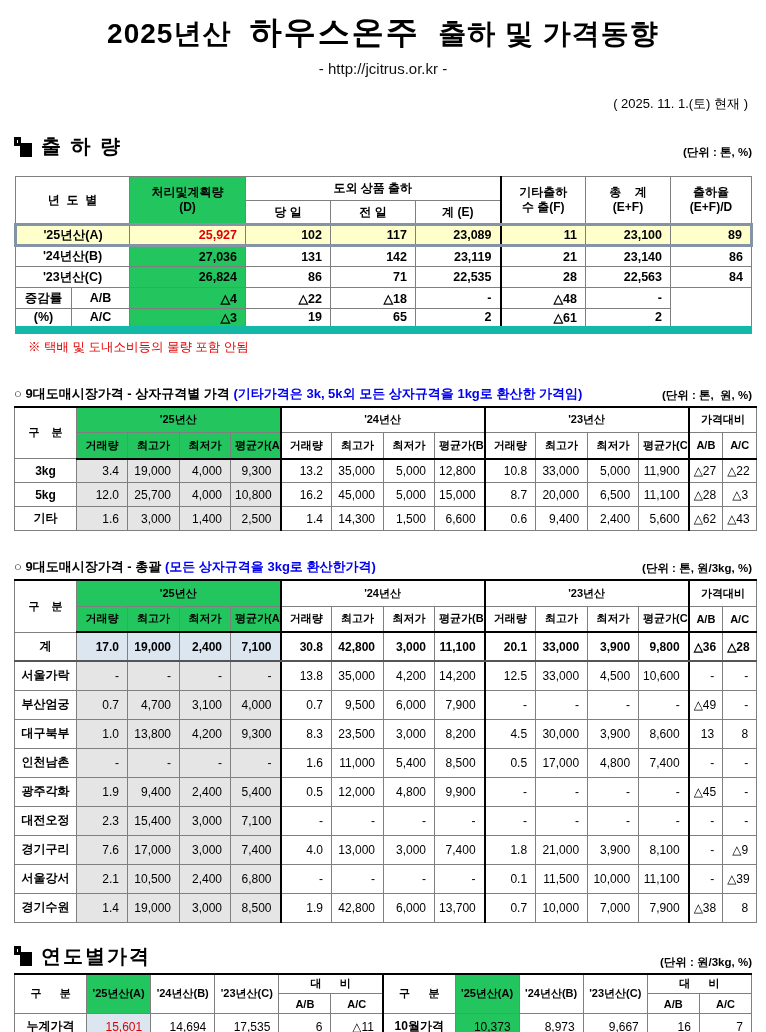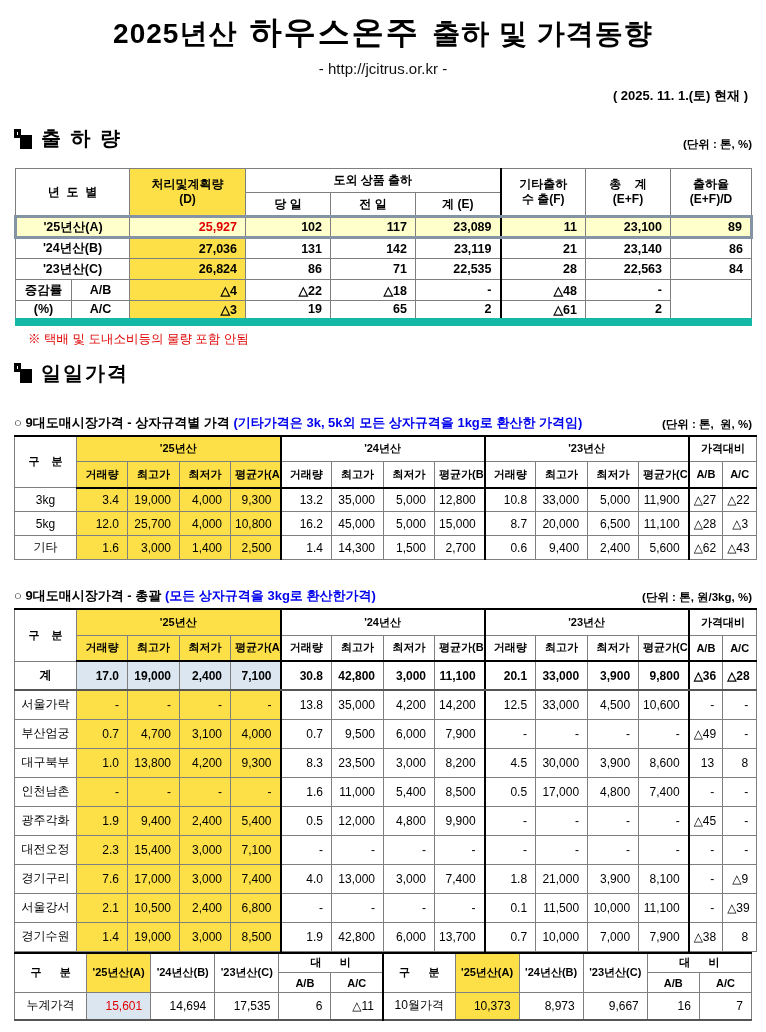--- a/index.html
+++ b/index.html
@@ -7,62 +7,62 @@
   body {
     width:766px; height:1032px;
     font-family:"Liberation Sans", sans-serif;
     color:#000; position:relative; overflow:hidden;
   }
   .page { padding:6px 14px 0 14px; }
 
   
   .title-line { text-align:center; margin-top:6px; line-height:40px; white-space:nowrap; }
   .title-prefix, .title-suffix { font-size:28px; font-weight:700; letter-spacing:1px; }
-  .title-product { font-size:32px; font-weight:900; letter-spacing:2px; margin:0 8px;font-family:Liberation Serif, serif; }
+  .title-product { font-size:32px; font-weight:900; letter-spacing:2px; margin:0 14px;font-family:Liberation Serif, serif; }
   .subtitle { text-align:center; font-size:15px; color:#111; margin-top:2px; }
-  .asof { text-align:right; font-size:13px; font-weight:700; margin-top:10px; padding-right:4px; }
+  .asof { text-align:right; font-size:13px; font-weight:400; margin-top:18px; padding-right:4px; }
 
   
   .sec-head { display:flex; align-items:flex-end; justify-content:space-between; margin-top:10px; margin-bottom:3px; }
   .sec-title { display:flex; align-items:center; gap:9px; font-size:20px; font-weight:900; letter-spacing:2px; }
   .sec-icon { position:relative; width:18px; height:20px; display:inline-block; flex:0 0 auto; }
   .sec-icon .b1 { position:absolute; right:0; bottom:0; width:12px; height:14px; background:#000; }
   .sec-icon .b2 { position:absolute; left:0; top:0; width:7px; height:9px; background:#fff; border:3px solid #000; z-index:1; }
   .unit { font-size:11.5px; font-weight:600; white-space:pre;margin-top:22px; }
 
   .sub-line { display:flex; align-items:flex-end; justify-content:space-between; margin-top:8px; margin-bottom:3px; }
   .sub-title { font-size:13px; font-weight:700; white-space:nowrap;text-align:center; }
   .sub-title .blue-note { color:#0000EE; }
 
   
   table { border-collapse:collapse; width:100%; table-layout:fixed; }
   th, td { border:1px solid #7f7f7f; padding:0 4px; overflow:hidden; white-space:pre; }
   th { font-weight:700; text-align:center; }
   td.num { text-align:right; padding-right:8px; }
-  td.lbl { text-align:center; font-weight:400; }
-  .yellow { background:#fde047; }
+  td.lbl { text-align:center; font-weight:700; }
+  .yellow { background:#22c55e; }
   .blue-bg { background:#DCE6F1; }
   .red-txt { color:#E00000; font-weight:800; }
   .bl2 { border-left:2px solid #000 !important; }
 
   
   .t-ship { border-top:1.5px solid #555; border-bottom:8px solid #14b8a6; font-size:12.5px;margin-top:16px; }
   .t-ship th { font-size:12px; height:24px; line-height:15px; }
   .t-ship td { height:21px; font-weight:700; }
   tr.sel td { background:#FFFFCC; border-top:3px solid #8494A5; border-bottom:3px solid #8494A5; }
   tr.sel td:first-child { border-left:3px solid #8494A5; }
   tr.sel td:last-child { border-right:3px solid #8494A5; }
 
   
   .t-daily { border-top:2px solid #000; font-size:12px; }
   .t-daily th { font-size:11px; height:26px; }
   .t-daily thead tr:last-child th { border-bottom:2px solid #000; }
   .t-daily tbody td { height:24px; }
   .t-overall tbody td { height:29px; }
-  .t-daily tbody td:nth-child(n+2):nth-child(-n+5) { background:#fde047; }
+  .t-daily tbody td:nth-child(n+2):nth-child(-n+5) { background:#e5e5e5; }
   .t-daily tbody tr.total td:nth-child(n+2):nth-child(-n+5) { background:#DCE6F1; }
   .t-daily tbody tr.total td { border-bottom:2px solid #555; font-weight:700; }
   .t-daily tbody td:nth-child(6), .t-daily tbody td:nth-child(10), .t-daily tbody td:nth-child(14) { border-left:2px solid #000; }
 
   
   .t-year { border-top:2px solid #000; border-bottom:2px solid #555; font-size:12px; }
   .t-year th { font-size:11px; height:20px; }
   .t-year td { height:27px; }
 
   
@@ -174,29 +174,20 @@
         <td class="num">65</td>
         <td class="num">2</td>
         <td class="num bl2">△61</td>
         <td class="num">2</td>
       </tr>
     </tbody>
   </table>
 
   <div class="note red">※ 택배 및 도내소비등의 물량 포함 안됨</div>
 
-  <div class="sec-head">
-    <span class="sec-title">
-      <span class="sec-icon">
-          <span class="b1"></span>
-          <span class="b2"></span>
-        </span>
-      <span>일일가격</span>
-    </span>
-  </div>
 
   <div class="sub-line">
     <span class="sub-title">
       <span>○ 9대도매시장가격 - 상자규격별 가격</span>
       <span class="blue-note">(기타가격은 3k, 5k외 모든 상자규격을 1kg로 환산한 가격임)</span>
     </span>
     <span class="unit">(단위 : 톤,  원, %)</span>
   </div>
 
   <table class="t-daily">
@@ -281,21 +272,21 @@
 
   <tr>
     <td class="lbl">기타</td>
     <td class="num">1.6</td>
     <td class="num">3,000</td>
     <td class="num">1,400</td>
     <td class="num">2,500</td>
     <td class="num">1.4</td>
     <td class="num">14,300</td>
     <td class="num">1,500</td>
-    <td class="num">2,700</td>
+    <td class="num">6,600</td>
     <td class="num">0.6</td>
     <td class="num">9,400</td>
     <td class="num">2,400</td>
     <td class="num">5,600</td>
     <td class="num">△62</td>
     <td class="num">△43</td>
   </tr>
 </tbody>
   </table>
 
@@ -527,20 +518,30 @@
     <td class="num">10,000</td>
     <td class="num">7,000</td>
     <td class="num">7,900</td>
     <td class="num">△38</td>
     <td class="num">8</td>
   </tr>
 </tbody>
   </table>
 
 
+  <div class="sec-head">
+    <span class="sec-title">
+      <span class="sec-icon">
+          <span class="b1"></span>
+          <span class="b2"></span>
+        </span>
+      <span>연도별가격</span>
+    </span>
+    <span class="unit">(단위 : 원/3kg, %)</span>
+  </div>
 
   <table class="t-year">
     <colgroup>
       <col style="width:72px">
         <col style="width:64px">
         <col style="width:64px">
         <col style="width:64px">
         <col style="width:52px">
         <col style="width:52px">
       <col style="width:72px">

